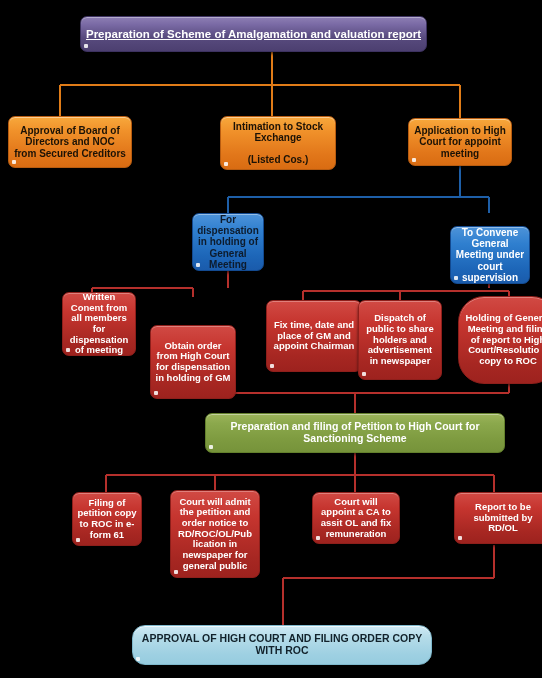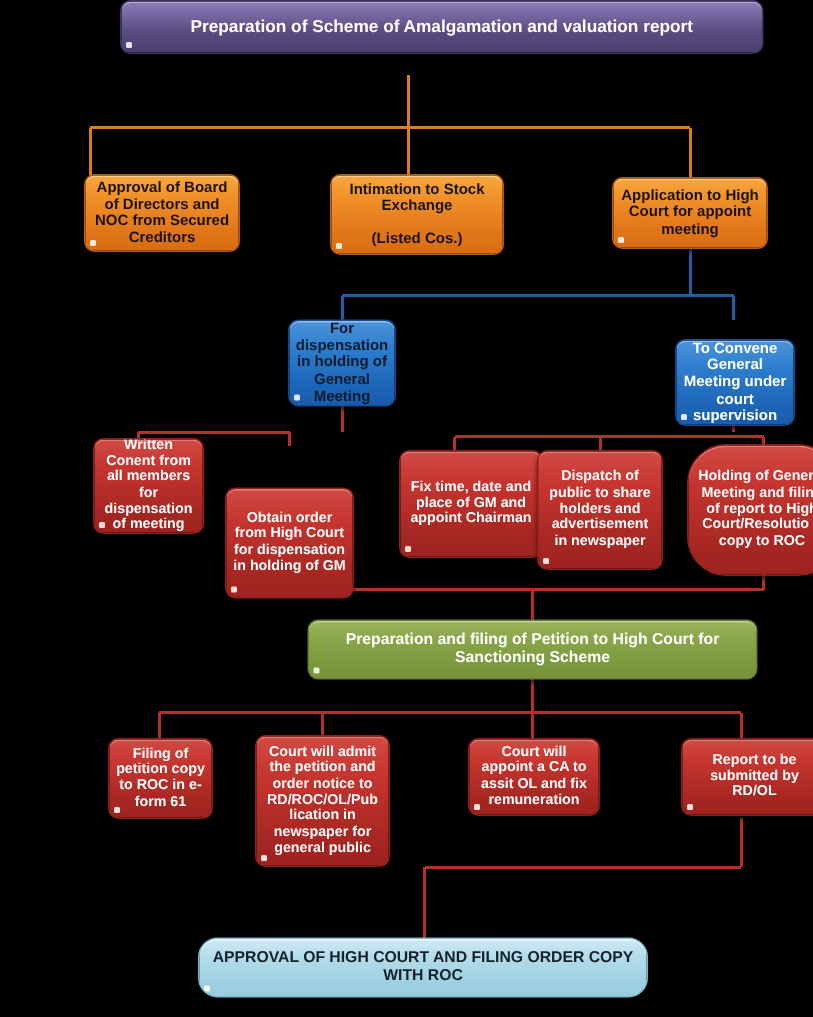--- a/index.html
+++ b/index.html
@@ -116,25 +116,25 @@
       <path d="M215,475 L215,490"></path>
       <path d="M355,475 L355,492"></path>
       <path d="M494,475 L494,492"></path>
 
       <path d="M494,545 L494,578"></path>
       <path d="M494,578 L283,578"></path>
       <path d="M283,578 L283,625"></path>
     </g>
   </svg>
 
-  <div class="node n-purple" style="left:80px;top:0;width:429px;height:36px;">
+  <div class="node n-purple" style="left:80px;top:16px;width:347px;height:36px;text-decoration:underline;">
     <span class="txt">Preparation of Scheme of Amalgamation and valuation report</span>
   </div>
 
-  <div class="node n-orange" style="left:8px;top:116px;width:104px;height:52px;margin-left:48px;">
+  <div class="node n-orange" style="left:8px;top:116px;width:124px;height:52px;">
     <span class="txt">Approval of Board of Directors and NOC from Secured Creditors</span>
   </div>
 
   <div class="node n-orange" style="left:220px;top:116px;width:116px;height:54px;white-space:pre-line;">
     <span class="txt">Intimation to Stock Exchange
 
 (Listed Cos.)</span>
   </div>
 
   <div class="node n-orange" style="left:408px;top:118px;width:104px;height:48px;">

